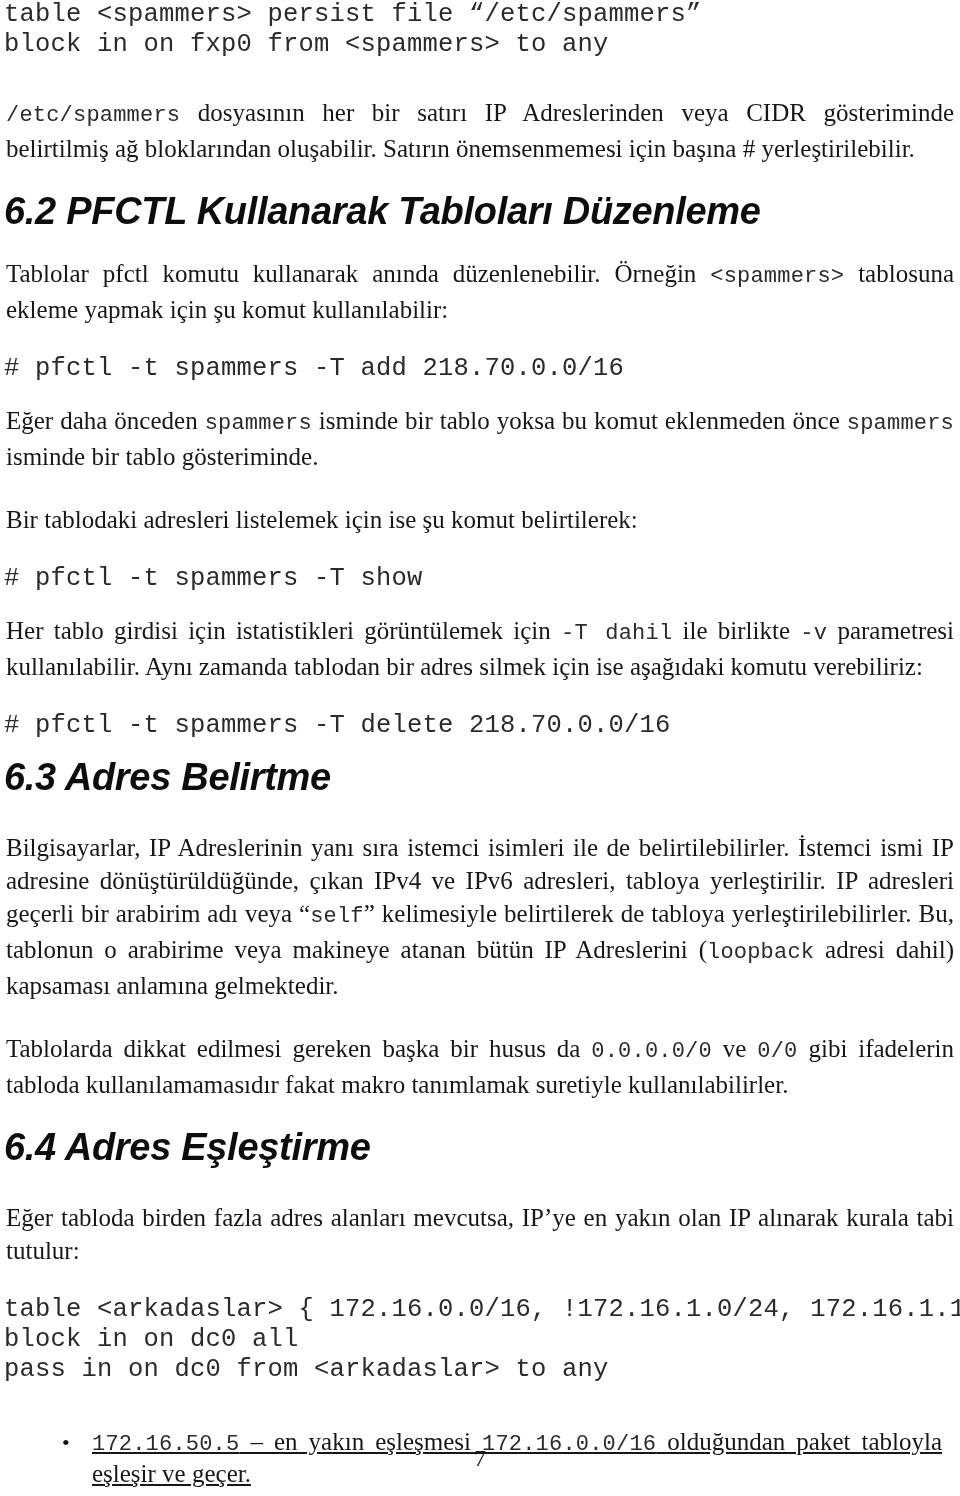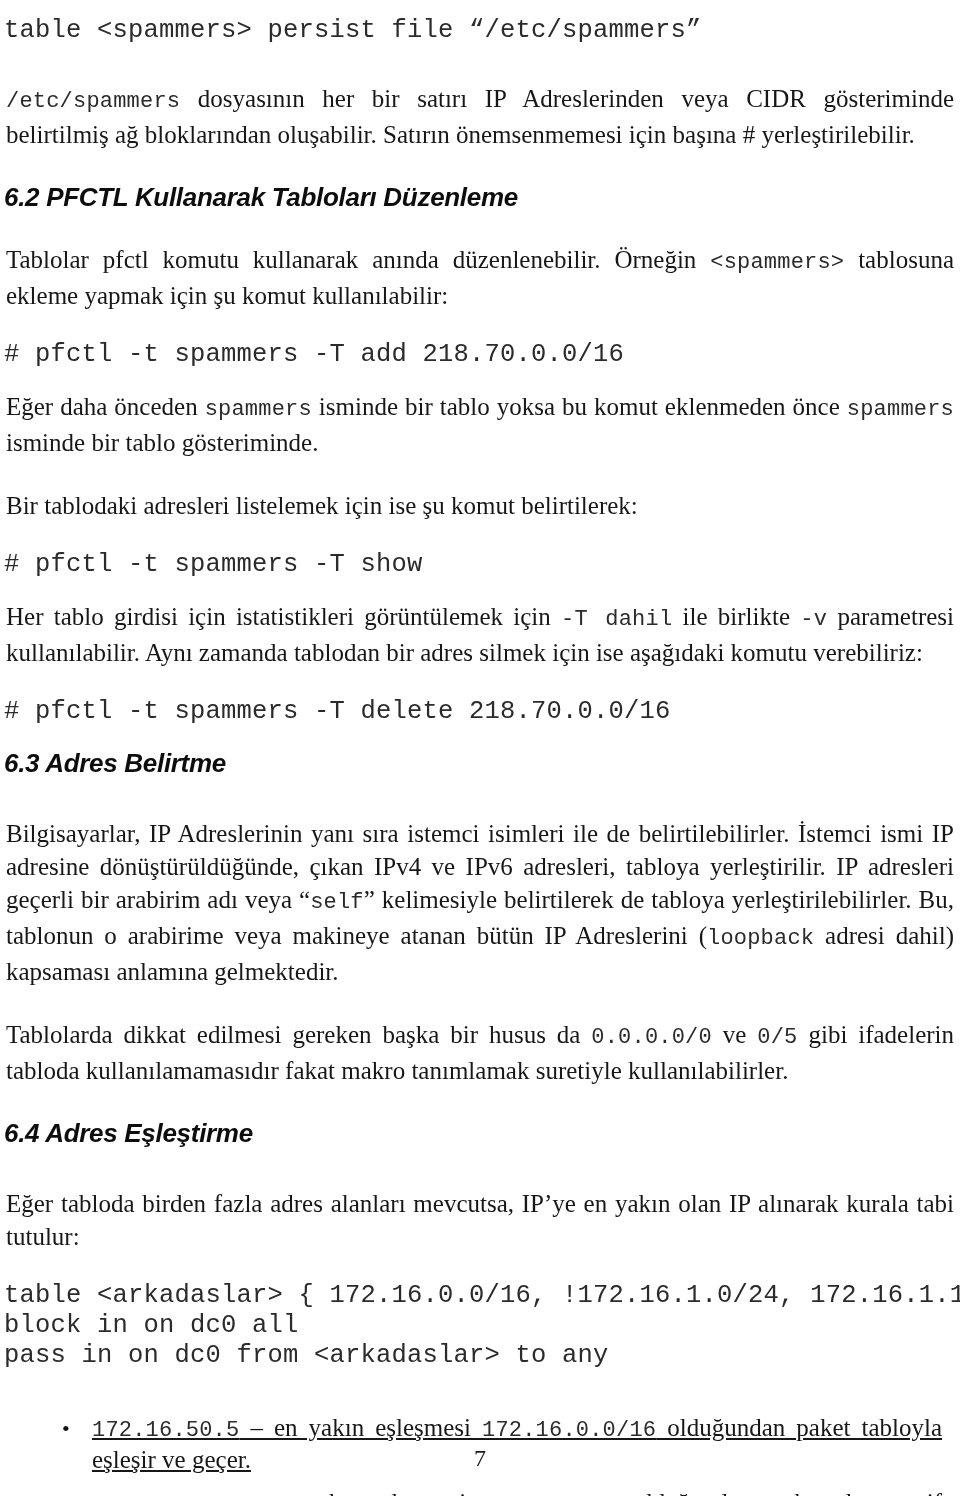--- a/index.html
+++ b/index.html
@@ -13,21 +13,21 @@
     height: 1496px;
     position: relative;
     font-family: "Liberation Serif", "DejaVu Serif", serif;
     color: #1a1a1a;
     overflow: hidden;
   }
   .page {
     position: relative;
     width: 960px;
     height: 1496px;
-    padding: 16px 4px;
+    padding: 0 4px;
   }
 
   
   .code {
     font-family: "Liberation Mono", "DejaVu Sans Mono", monospace;
     font-size: 25.5px;
     line-height: 30px;
     letter-spacing: 0.2px;
     color: #2b2b2b;
     white-space: pre;
@@ -51,21 +51,21 @@
     text-align: justify;
     margin: 2px;
     color: #171717;
   }
 
   
   h2.sec {
     font-family: "Liberation Sans", "DejaVu Sans", sans-serif;
     font-style: italic;
     font-weight: bold;
-    font-size: 26px;
+    font-size: 38px;
     line-height: 36px;
     margin: 0;
     letter-spacing: -0.3px;
     color: #0d0d0d;
   }
 
   
   ul.bullets {
     list-style: none;
     margin: 0;
@@ -110,20 +110,21 @@
     color: #1a1a1a;
   }
 </style>
 </head>
 <body>
 
 <div class="page">
 
   <div class="code-block">
     <div class="code">table &lt;spammers&gt; persist file “/etc/spammers”</div>
+    <div class="code">block in on fxp0 from &lt;spammers&gt; to any</div>
   </div>
 
   <div class="sp-l"></div>
 
   <p class="body"><span class="mono">/etc/spammers</span><span> dosyasının her bir satırı IP Adreslerinden veya CIDR gösteriminde belirtilmiş ağ bloklarından oluşabilir. Satırın önemsenmemesi için başına # yerleştirilebilir.</span></p>
 
   <div class="sp-m"></div>
 
   <h2 class="sec">6.2 PFCTL Kullanarak Tabloları Düzenleme</h2>
 
@@ -158,21 +159,21 @@
   <div class="sp-s"></div>
 
   <h2 class="sec">6.3 Adres Belirtme</h2>
 
   <div class="sp-l"></div>
 
   <p class="body"><span>Bilgisayarlar, IP Adreslerinin yanı sıra istemci isimleri ile de belirtilebilirler. İstemci ismi IP adresine dönüştürüldüğünde, çıkan IPv4 ve IPv6 adresleri, tabloya yerleştirilir. IP adresleri geçerli bir arabirim adı veya “</span><span class="mono">self</span><span>” kelimesiyle belirtilerek de tabloya yerleştirilebilirler. Bu, tablonun o arabirime veya makineye atanan bütün IP Adreslerini (</span><span class="mono">loopback</span><span> adresi dahil) kapsaması anlamına gelmektedir.</span></p>
 
   <div class="sp-m"></div>
 
-  <p class="body"><span>Tablolarda dikkat edilmesi gereken başka bir husus da </span><span class="mono">0.0.0.0/0</span><span> ve </span><span class="mono">0/5</span><span> gibi ifadelerin tabloda kullanılamamasıdır fakat makro tanımlamak suretiyle kullanılabilirler.</span></p>
+  <p class="body"><span>Tablolarda dikkat edilmesi gereken başka bir husus da </span><span class="mono">0.0.0.0/0</span><span> ve </span><span class="mono">0/0</span><span> gibi ifadelerin tabloda kullanılamamasıdır fakat makro tanımlamak suretiyle kullanılabilirler.</span></p>
 
   <div class="sp-m"></div>
 
   <h2 class="sec">6.4 Adres Eşleştirme</h2>
 
   <div class="sp-l"></div>
 
   <p class="body">Eğer tabloda birden fazla adres alanları mevcutsa, IP’ye en yakın olan IP alınarak kurala tabi tutulur:</p>
 
   <div class="sp-m"></div>

